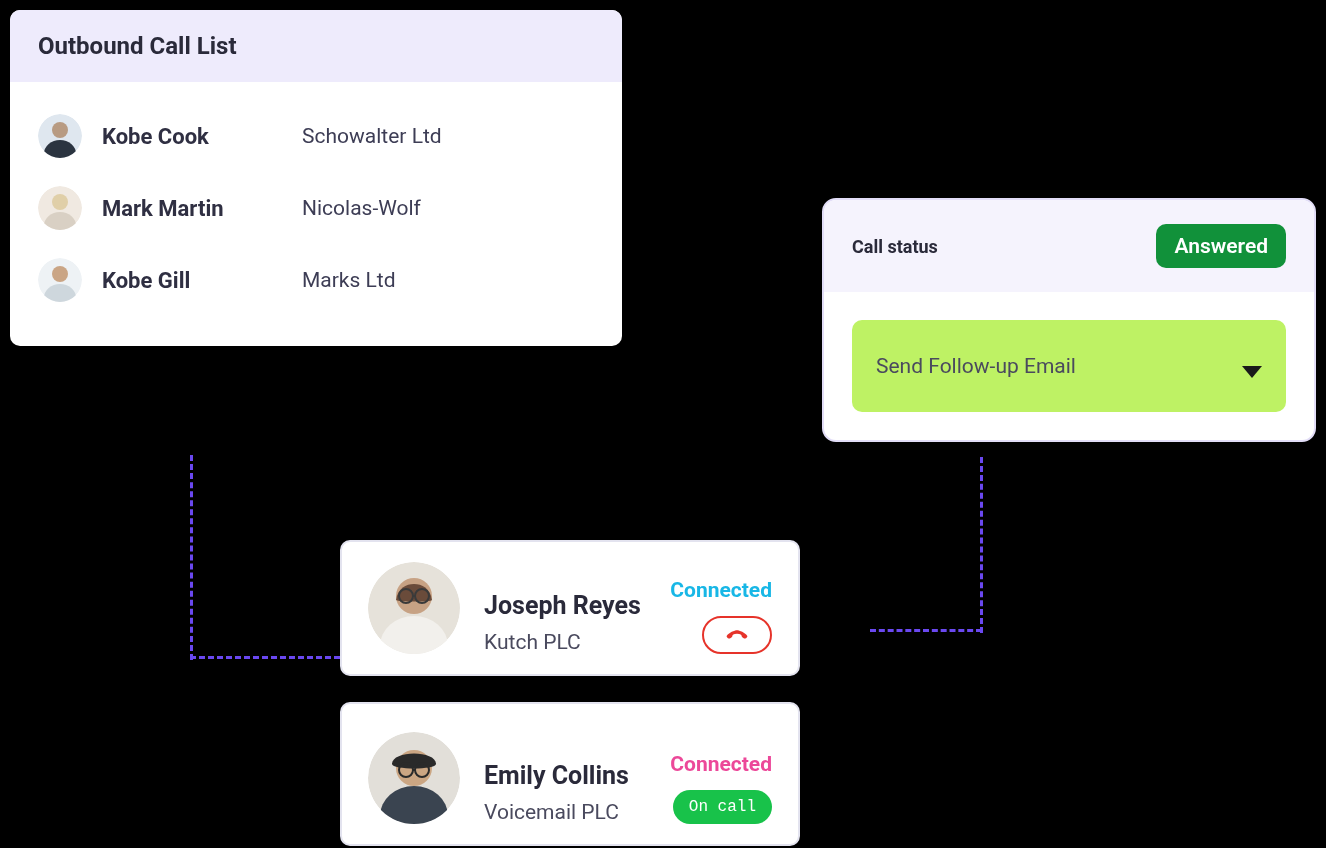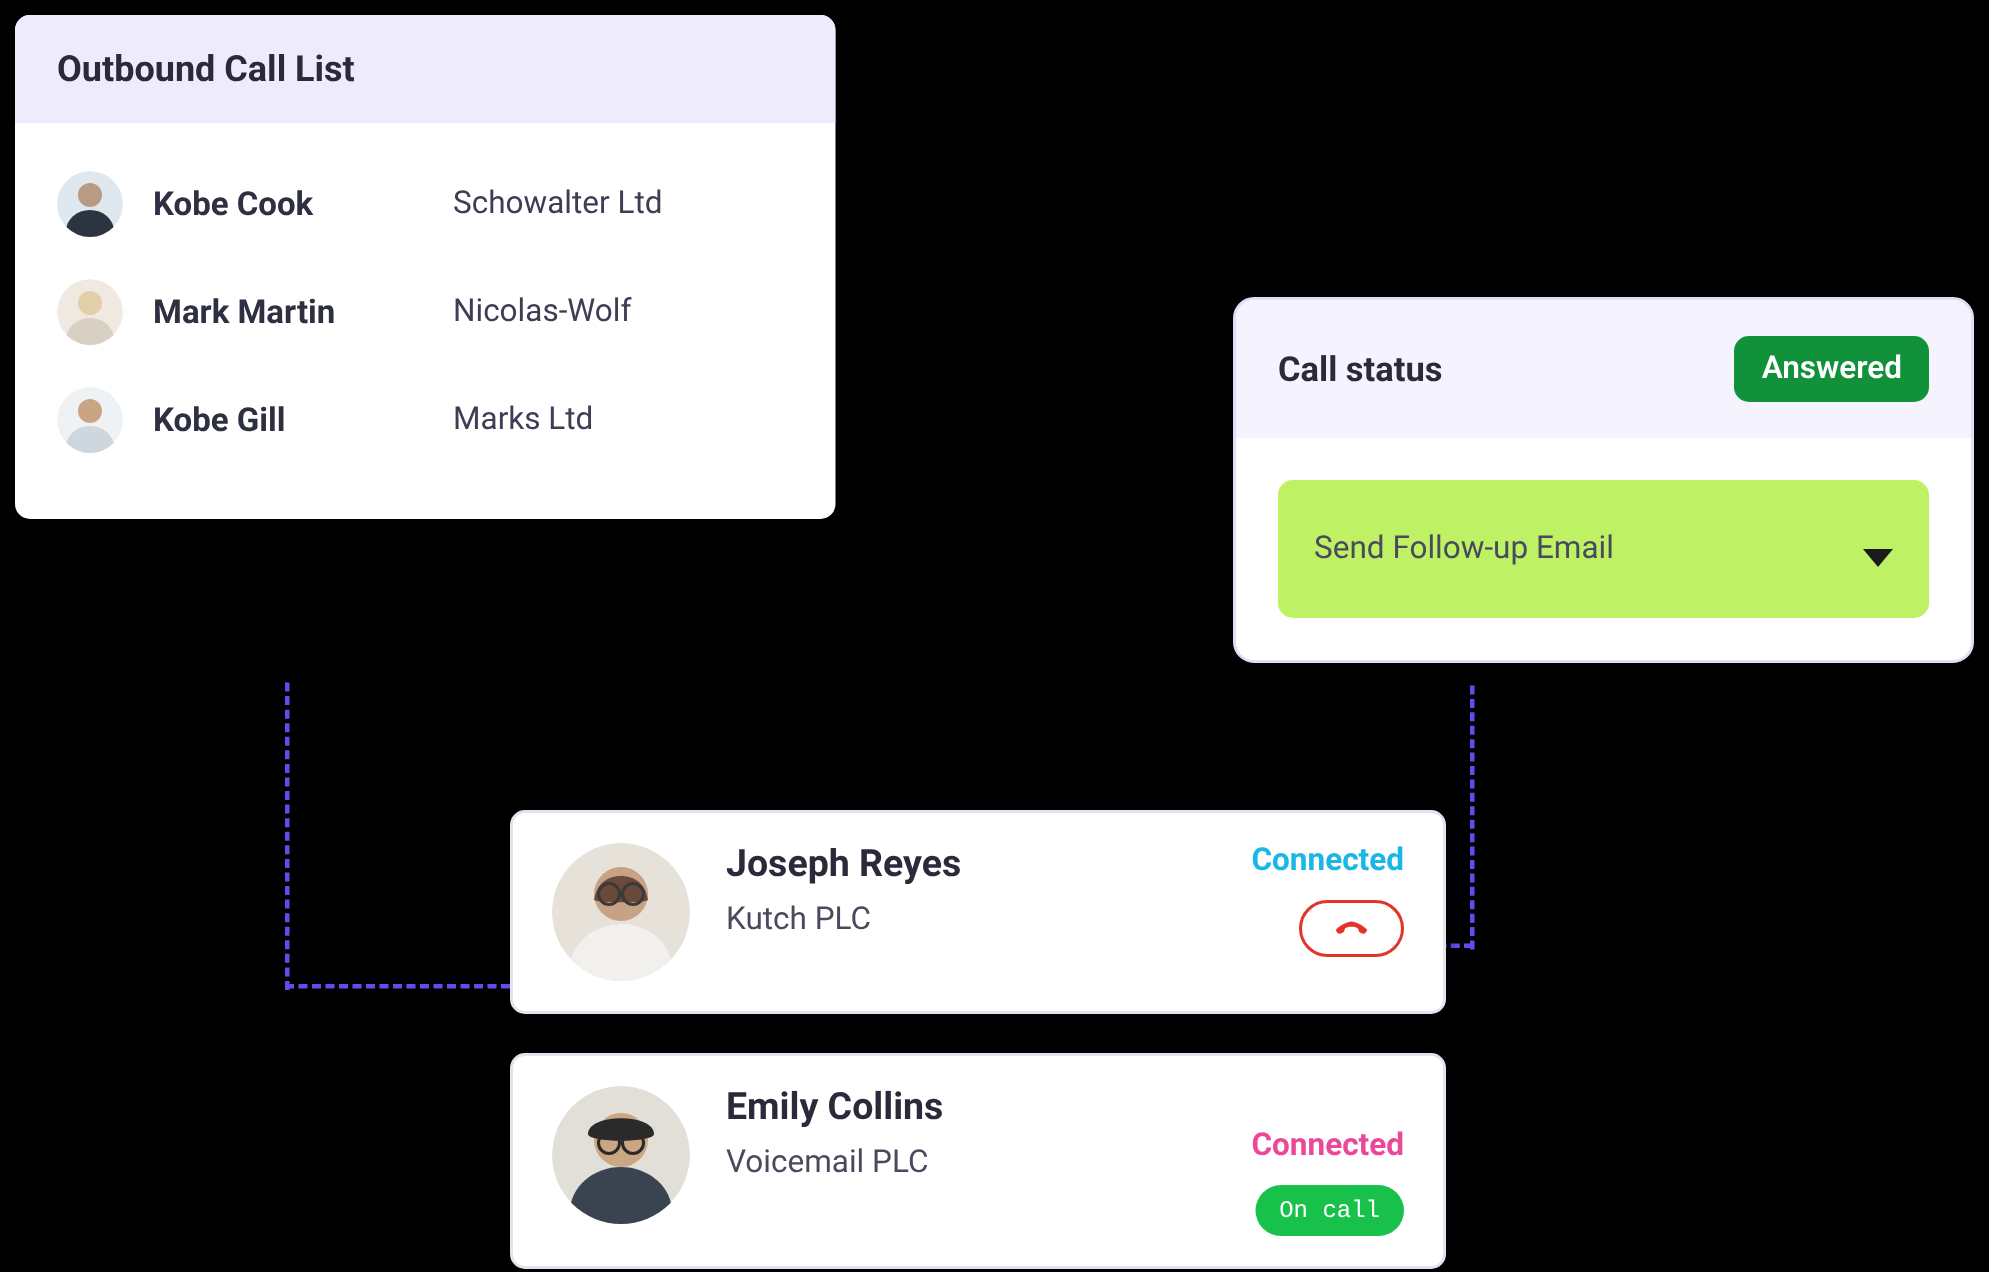--- a/index.html
+++ b/index.html
@@ -10,21 +10,21 @@
     font-family: -apple-system, BlinkMacSystemFont, "Segoe UI", Roboto, Helvetica, Arial, sans-serif;
     position: relative;
     overflow: hidden;
   }
 
   
   .outbound-panel {
     position: absolute;
     left: 10px;
     top: 10px;
-    width: 547px;
+    width: 612px;
     background: #fff;
     border-radius: 10px;
     box-shadow: 0 2px 10px rgba(0,0,0,0.06);
     overflow: hidden;
   }
   .outbound-header {
     background: #eeebfc;
     padding: 22px 28px;
     font-size: 24px;
     font-weight: 700;
@@ -74,21 +74,21 @@
     overflow: hidden;
   }
   .status-header {
     background: #f5f3fd;
     padding: 24px 28px;
     display: flex;
     align-items: center;
     justify-content: space-between;
   }
   .status-title {
-    font-size: 23px;
+    font-size: 18px;
     font-weight: 700;
     color: #2a2a3a;
   }
   .status-badge {
     background: #11913a;
     color: #fff;
     font-size: 21px;
     font-weight: 600;
     padding: 10px 18px;
     border-radius: 10px;
@@ -113,28 +113,28 @@
     width: 0;
     height: 0;
     border-left: 10px solid transparent;
     border-right: 10px solid transparent;
     border-top: 12px solid #1a1a1a;
   }
 
   
   .call-card {
     position: absolute;
-    width: 624px;
+    width: 460px;
     background: #fff;
     border: 2px solid #e3e3ef;
     border-radius: 10px;
     box-shadow: 6px 6px 0 rgba(0,0,0,0.10);
     padding: 20px 26px;
     display: flex;
-    align-items: flex-start;
+    align-items: flex-end;
   }
   .call-card.card1 { left: 340px; top: 540px; }
   .call-card.card2 { left: 340px; top: 702px; }
 
   .avatar-lg {
     width: 92px;
     height: 92px;
     border-radius: 50%;
     flex: 0 0 92px;
     margin-right: 24px;

